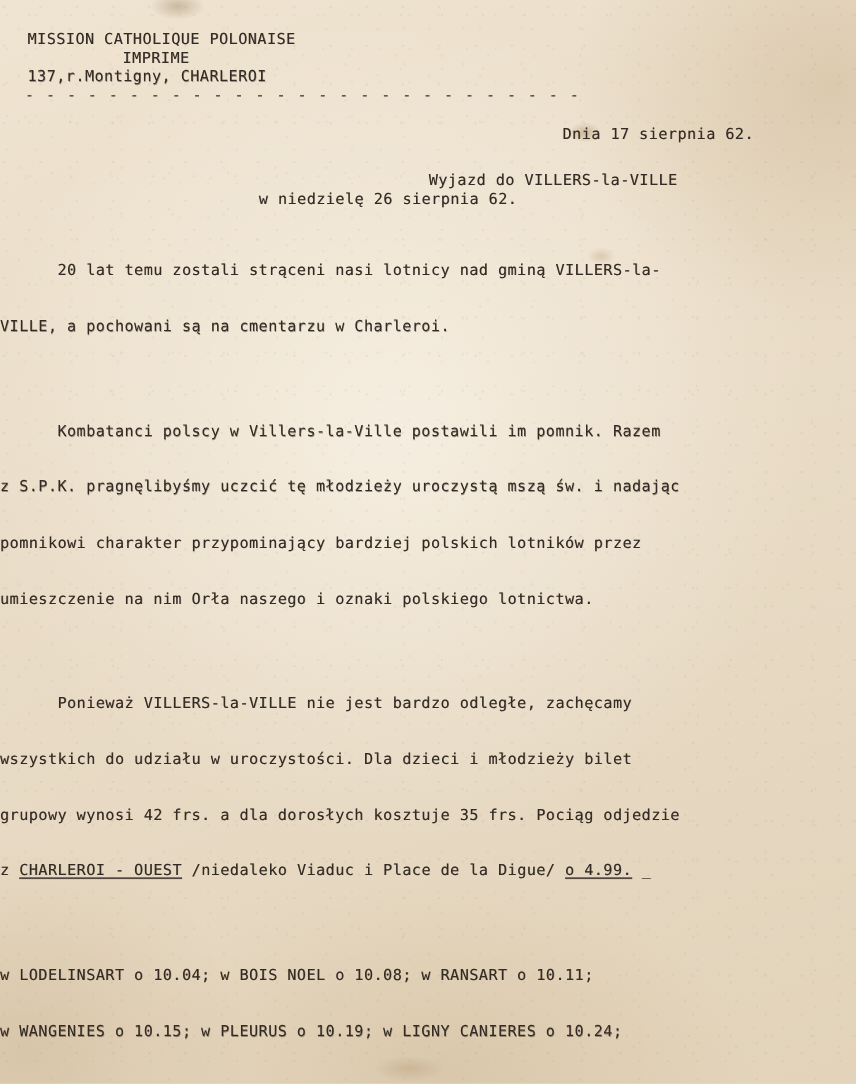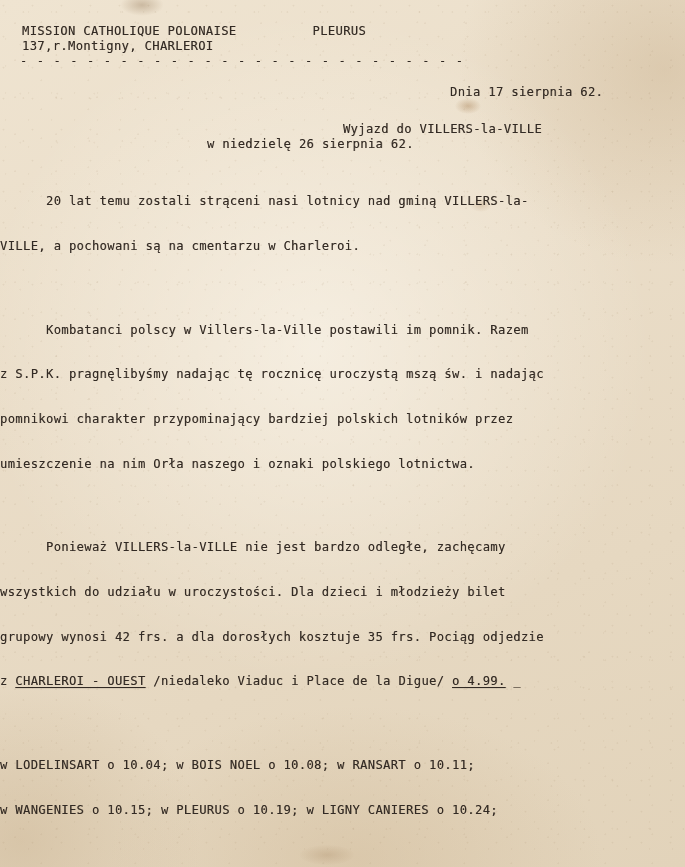--- a/index.html
+++ b/index.html
@@ -63,20 +63,21 @@
     padding: 24px 0 0 0;
   }
   .tw {
     font-family: "DejaVu Sans Mono", "Liberation Mono", monospace;
     font-size: 12.1px;
     line-height: 14.9px;
     letter-spacing: 0.38px;
     white-space: pre;
     color: #322a24;
     text-shadow: 0.35px 0.2px 0.35px rgba(60,44,30,0.45);
+    flex-direction: column;
   }
   .block { margin: 0; }
   .pad   { padding-left: 22px; }
 
   .header-line {
     display: flex;
   }
   .header-imprime { margin-left: 76px; }
 
   .dashline {
@@ -106,21 +107,21 @@
   <div class="stain" id="stain-top"></div>
   <div class="stain" id="stain-mid"></div>
   <div class="stain" id="stain-right"></div>
   <div class="stain" id="stain-lower"></div>
 
   <div id="sheet">
 
     <div class="pad">
       <div class="tw header-line">
         <span>MISSION CATHOLIQUE POLONAISE</span>
-        <span class="header-imprime">PLEURUS</span>
+        <span class="header-imprime">IMPRIME</span>
       </div>
       <div class="tw block">137,r.Montigny, CHARLEROI</div>
     </div>
     <div class="dashline">- - - - - - - - - - - - - - - - - - - - - - - - - - -</div>
 
     <div class="spacer-16"></div>
 
     <div class="tw right-date">Dnia 17 sierpnia 62.</div>
 
     <div class="spacer-16"></div>
@@ -135,21 +136,21 @@
 
     <div class="tw block">
       <div>      20 lat temu zostali strąceni nasi lotnicy nad gminą VILLERS-la-</div>
       <div>VILLE, a pochowani są na cmentarzu w Charleroi.</div>
     </div>
 
     <div class="spacer-9"></div>
 
     <div class="tw block">
       <div>      Kombatanci polscy w Villers-la-Ville postawili im pomnik. Razem</div>
-      <div>z S.P.K. pragnęlibyśmy nadając tę rocznicę uroczystą mszą św. i nadając</div>
+      <div>z S.P.K. pragnęlibyśmy uczcić tę młodzieży uroczystą mszą św. i nadając</div>
       <div>pomnikowi charakter przypominający bardziej polskich lotników przez</div>
       <div>umieszczenie na nim Orła naszego i oznaki polskiego lotnictwa.</div>
     </div>
 
     <div class="spacer-9"></div>
 
     <div class="tw block">
       <div>      Ponieważ VILLERS-la-VILLE nie jest bardzo odległe, zachęcamy</div>
       <div>wszystkich do udziału w uroczystości. Dla dzieci i młodzieży bilet</div>
       <div>grupowy wynosi 42 frs. a dla dorosłych kosztuje 35 frs. Pociąg odjedzie</div>

